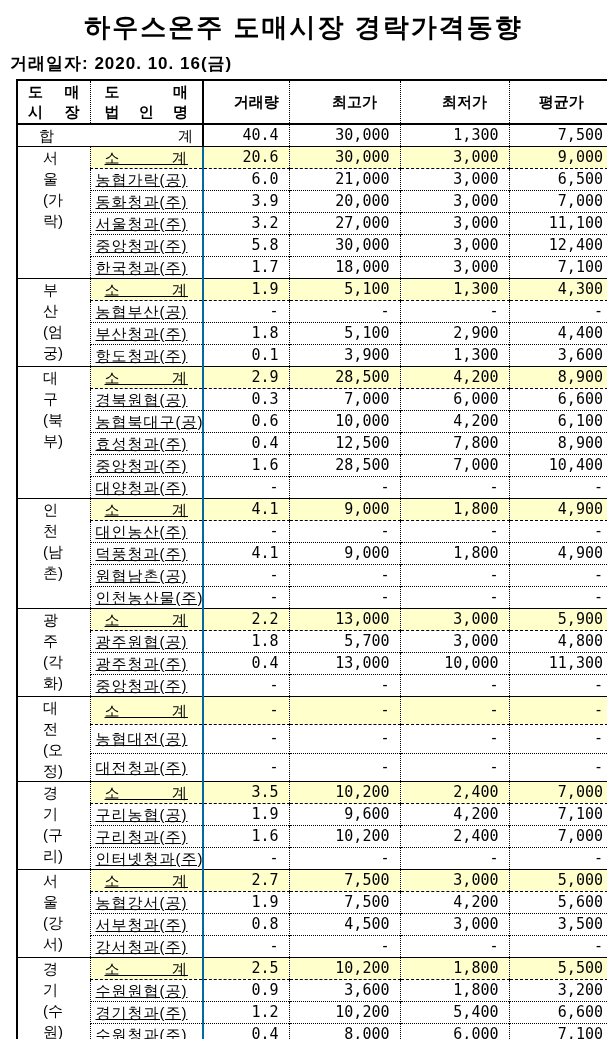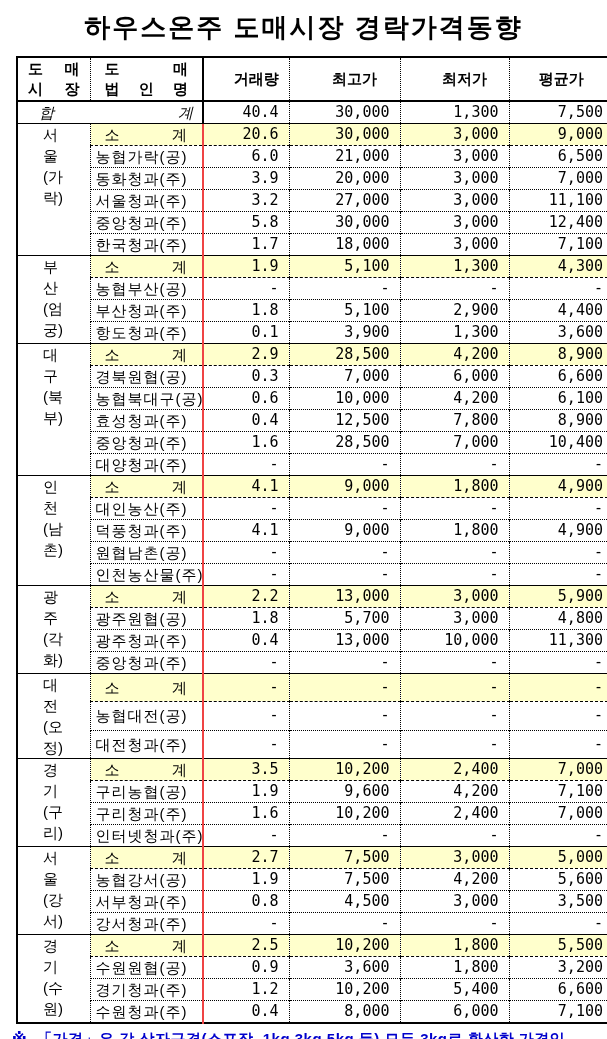--- a/index.html
+++ b/index.html
@@ -34,41 +34,42 @@
   .v-dot   { border-right:1px dotted #000;padding-left:20px; }
   .v-solid { border-right:2px solid #000; }
   .th-market { padding:0 10px; }
   .th-corp   { padding:0 14px; }
   tbody td { border-top:1px dotted #000; }
   tr.group-first > td    { border-top:1px solid #000; }
   tr.after-subtotal > td { border-top:1px dashed #000; }
   .market-cell {
     border-right:1px dotted #000; vertical-align:top; padding:0 25px;
   }
-  .name-cell { border-right:2px solid #ef4444; padding:0 4px 0 5px; letter-spacing:1px; }
+  .name-cell { border-right:2px solid #0369a1; padding:0 4px 0 5px; letter-spacing:1px;text-decoration:underline; }
   .name-cell.jline { padding:0 14px; }
   .num {
     text-align:right; padding-right:10px;
     font-family:"DejaVu Sans Mono","Liberation Mono",monospace; font-size:15px;
   }
   .c3,.c4,.c5 { border-right:1px dotted #000; }
   .subtotal { background:var(--subtotal-bg,#FFFFCC);text-align:right; }
-  .total-label { padding:0 9px 0 21px; font-size:15px;font-style:italic; }
+  .total-label { padding:0 9px 0 21px; font-size:15px; }
   .footnote {
     margin:6px 0 5px 12px; font-size:15px; font-weight:bold;
     color:var(--accent-blue,#0000CC); letter-spacing:0.5px;
   }
   .footnote .mark { margin-right:10px; }
 </style>
 </head>
 <body>
 
 <div class="title">하우스온주 도매시장 경락가격동향</div>
 
 <div class="meta">
+  <span class="date">거래일자: 2020. 10. 16(금)</span>
 </div>
 
 <table>
   <colgroup>
     <col style="width:73px">
       <col style="width:113px">
       <col style="width:86px">
     <col style="width:111px">
       <col style="width:109px">
       <col style="width:105px">

